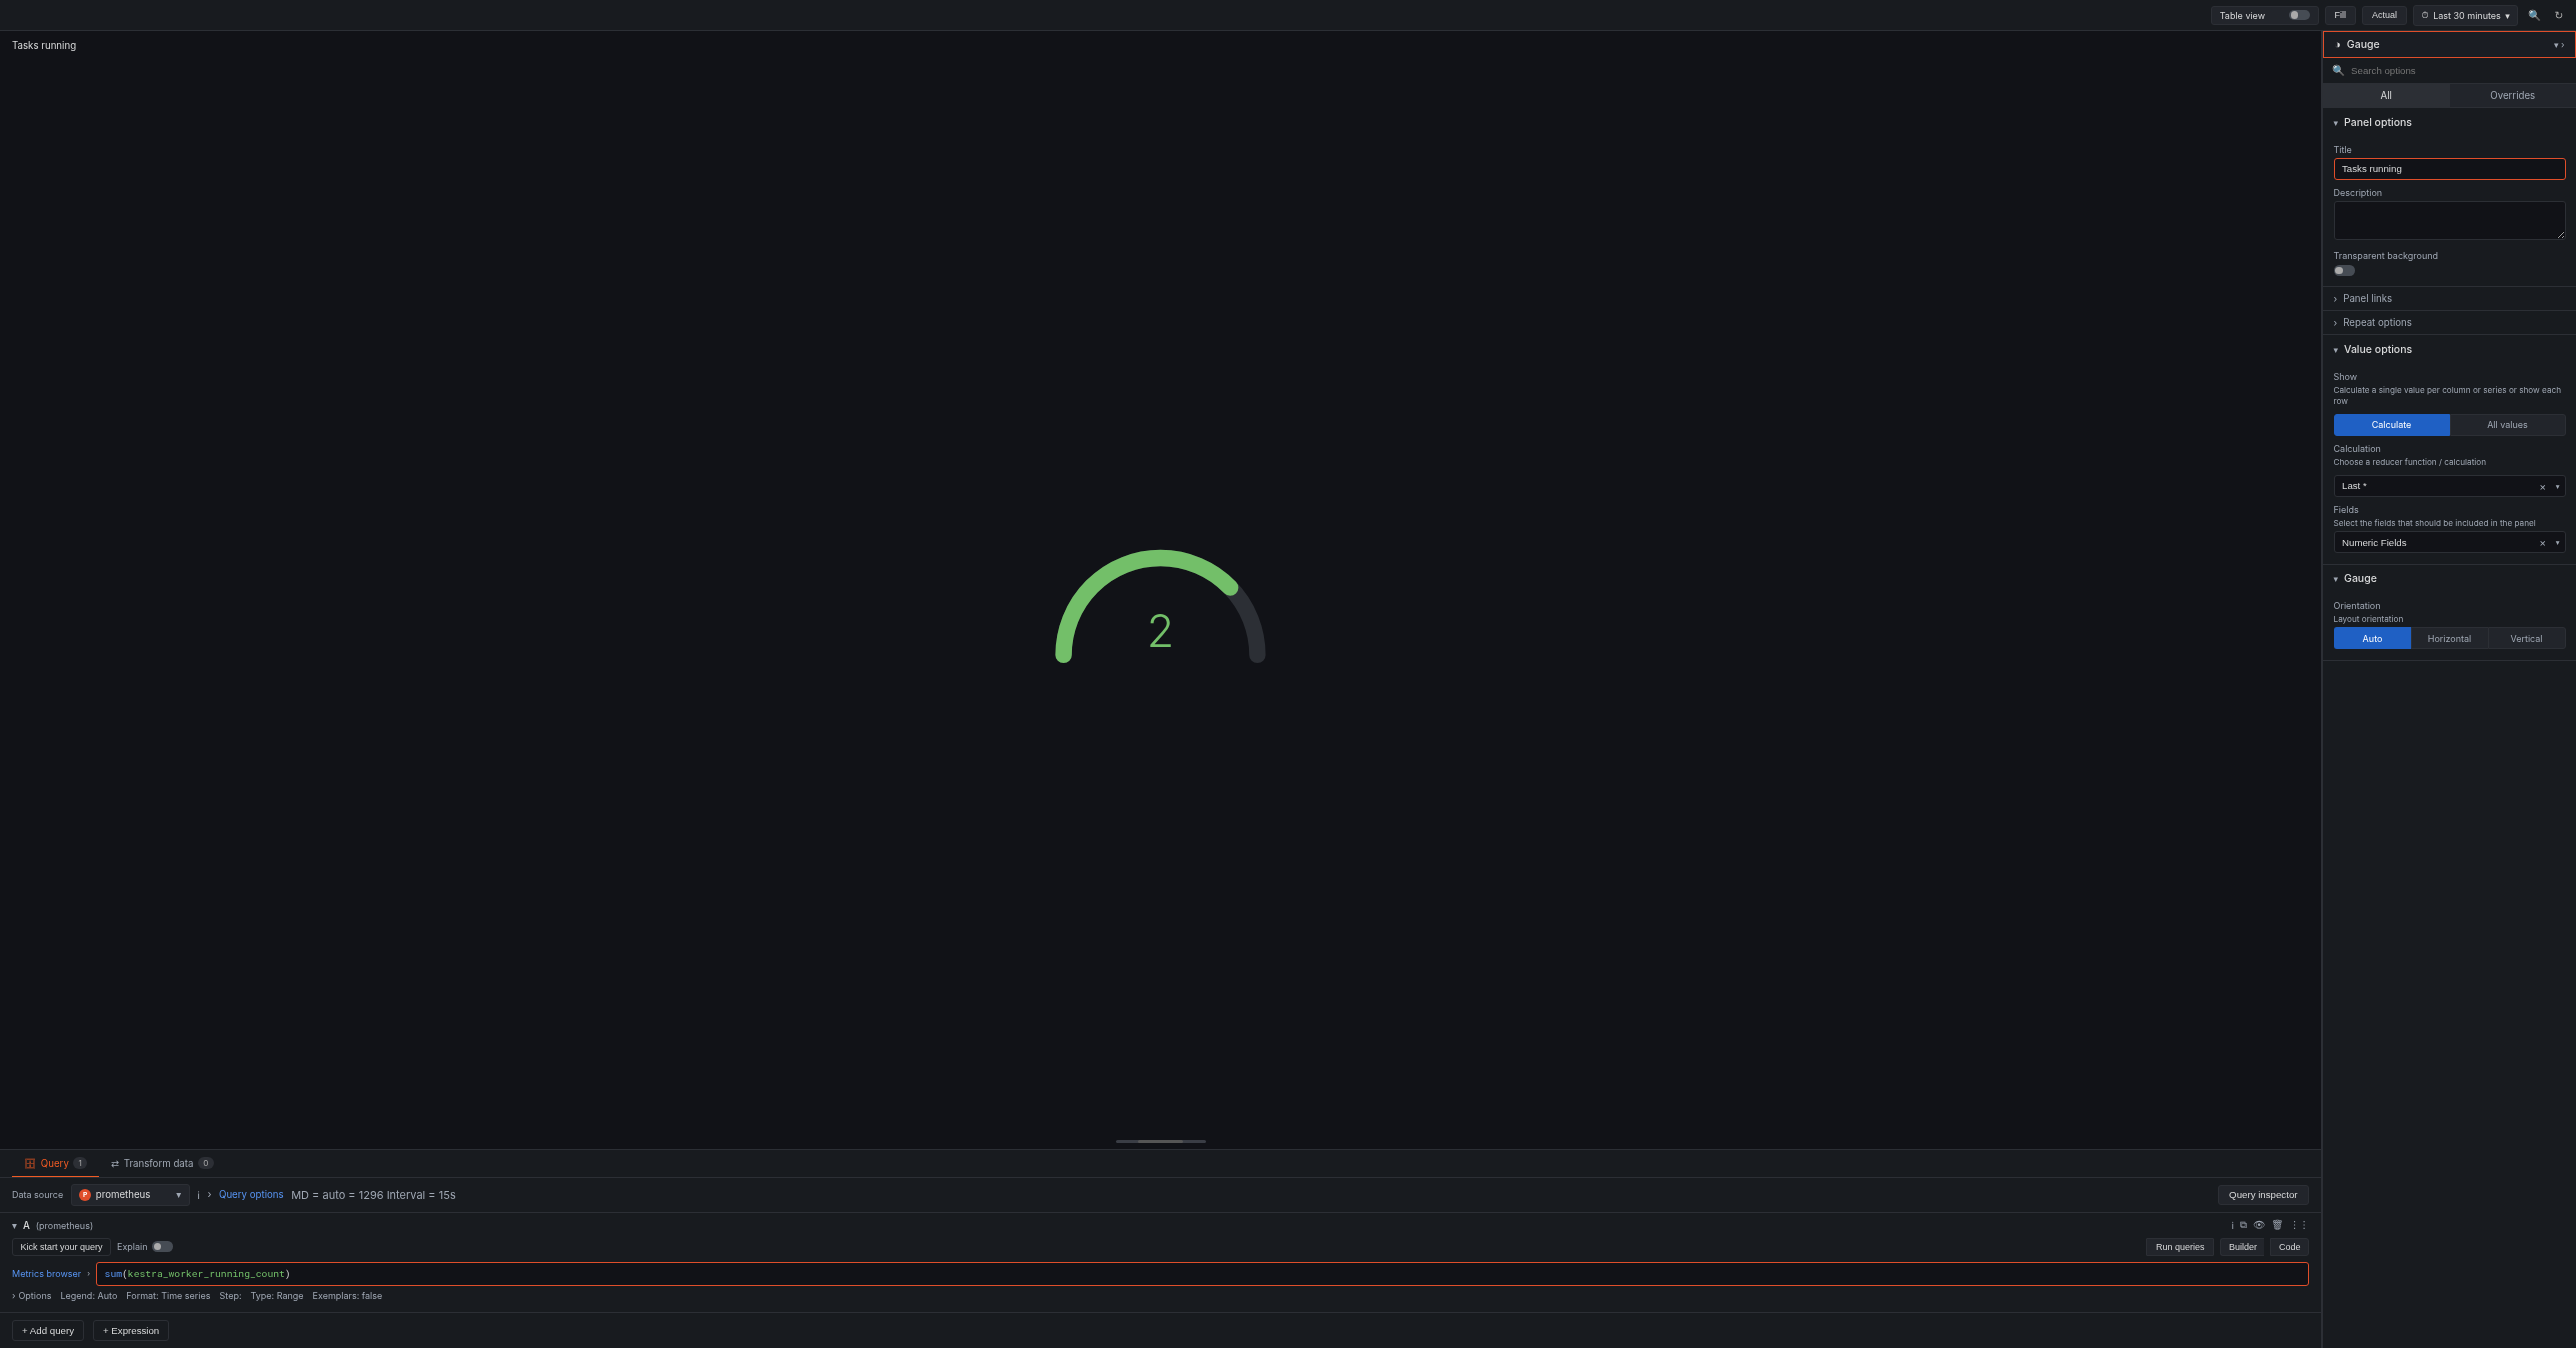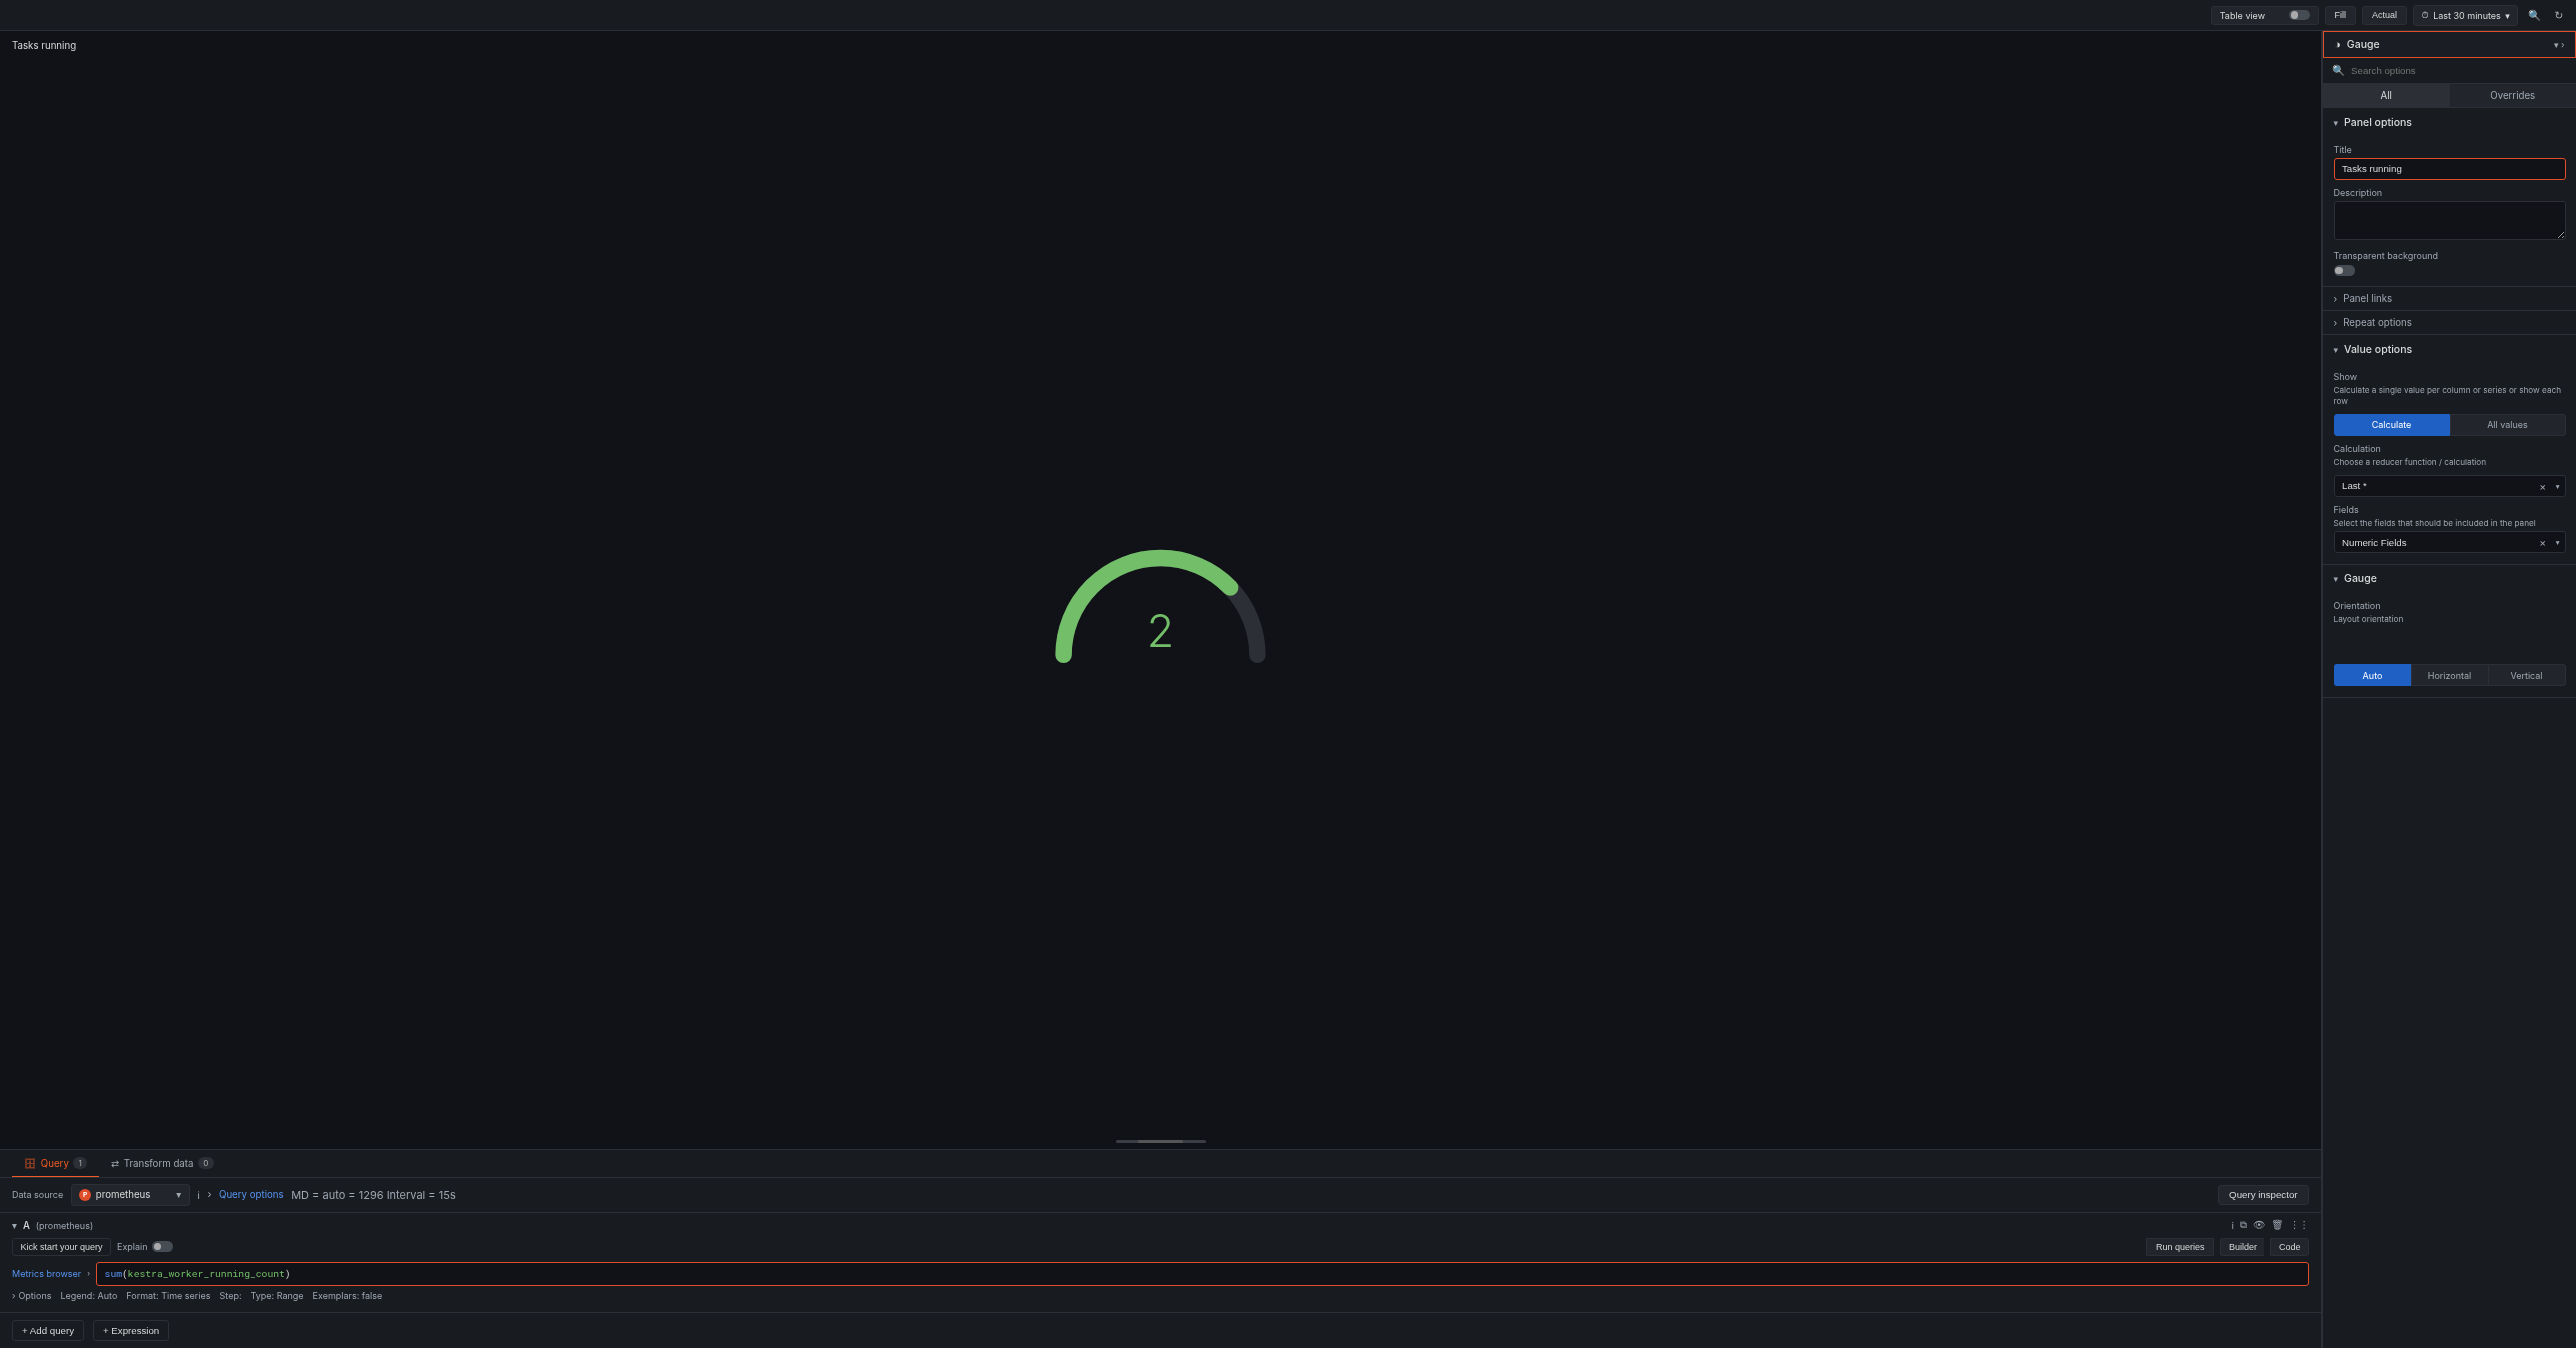--- a/index.html
+++ b/index.html
@@ -571,21 +571,21 @@
     .fields-note {
       font-size: 8.2px;
       color: #9fa7b3;
       margin-bottom: 3px;
     }
 
     
     .gauge-section .btn-group-3 {
       display: flex;
     }
-    .btn-group-3 .btn-group-item { border-right: none; margin-top: 37px; }
+    .btn-group-3 .btn-group-item { border-right: none; }
     .btn-group-3 .btn-group-item:last-child { border-right: 0.7px solid #2c2f35; }
 
     
     .right-panel::-webkit-scrollbar { width: 4.5px; }
     .right-panel::-webkit-scrollbar-track { background: #181b1f; }
     .right-panel::-webkit-scrollbar-thumb { background: #3a3d45; border-radius: 2.2px; }
   </style>
 </head>
 <body>
 

